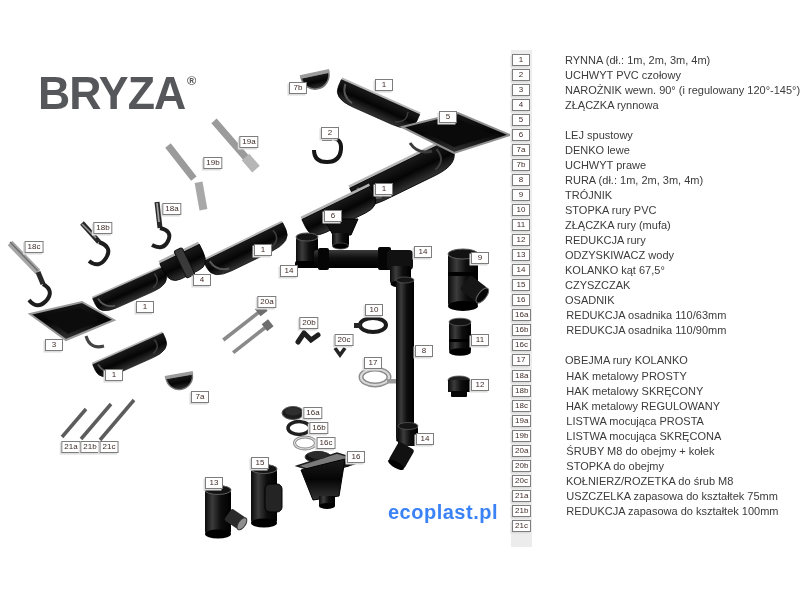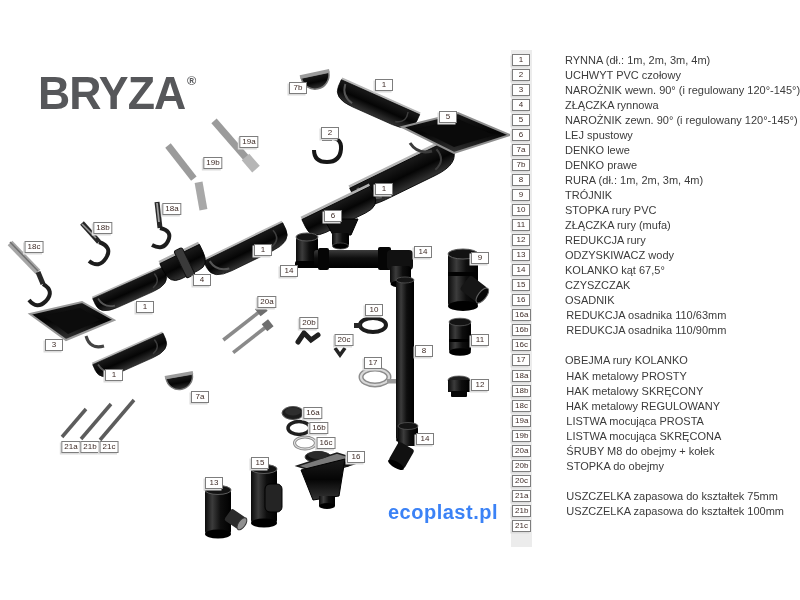--- a/index.html
+++ b/index.html
@@ -367,36 +367,35 @@
     <span class="ltext">NAROŻNIK wewn. 90° (i regulowany 120°-145°)</span>
   </div>
 
   <div class="lrow">
     <span class="mbox">4</span>
     <span class="ltext">ZŁĄCZKA rynnowa</span>
   </div>
 
   <div class="lrow">
     <span class="mbox">5</span>
-    <span class="ltext">NAROŻNIK zewn. 90° (i regulowany 120°-145°)</span>
   </div>
 
   <div class="lrow">
     <span class="mbox">6</span>
     <span class="ltext">LEJ spustowy</span>
   </div>
 
   <div class="lrow">
     <span class="mbox">7a</span>
     <span class="ltext">DENKO lewe</span>
   </div>
 
   <div class="lrow">
     <span class="mbox">7b</span>
-    <span class="ltext">DENKO prawe</span>
+    <span class="ltext">UCHWYT prawe</span>
   </div>
 
   <div class="lrow">
     <span class="mbox">8</span>
     <span class="ltext">RURA (dł.: 1m, 2m, 3m, 4m)</span>
   </div>
 
   <div class="lrow">
     <span class="mbox">9</span>
     <span class="ltext">TRÓJNIK</span>
@@ -486,30 +485,31 @@
     <span class="ltext">ŚRUBY M8 do obejmy + kołek</span>
   </div>
 
   <div class="lrow">
     <span class="mbox">20b</span>
     <span class="ltext">STOPKA do obejmy</span>
   </div>
 
   <div class="lrow">
     <span class="mbox">20c</span>
+    <span class="ltext">KOŁNIERZ/ROZETKA do śrub M8</span>
   </div>
 
   <div class="lrow">
     <span class="mbox">21a</span>
     <span class="ltext">USZCZELKA zapasowa do kształtek 75mm</span>
   </div>
 
   <div class="lrow">
     <span class="mbox">21b</span>
-    <span class="ltext">USZCZELKA zapasowa do kształtek 100mm</span>
+    <span class="ltext">REDUKCJA zapasowa do kształtek 100mm</span>
   </div>
 
   <div class="lrow">
     <span class="mbox">21c</span>
   </div>
 </div>
   </div>
 
 </div>
 

